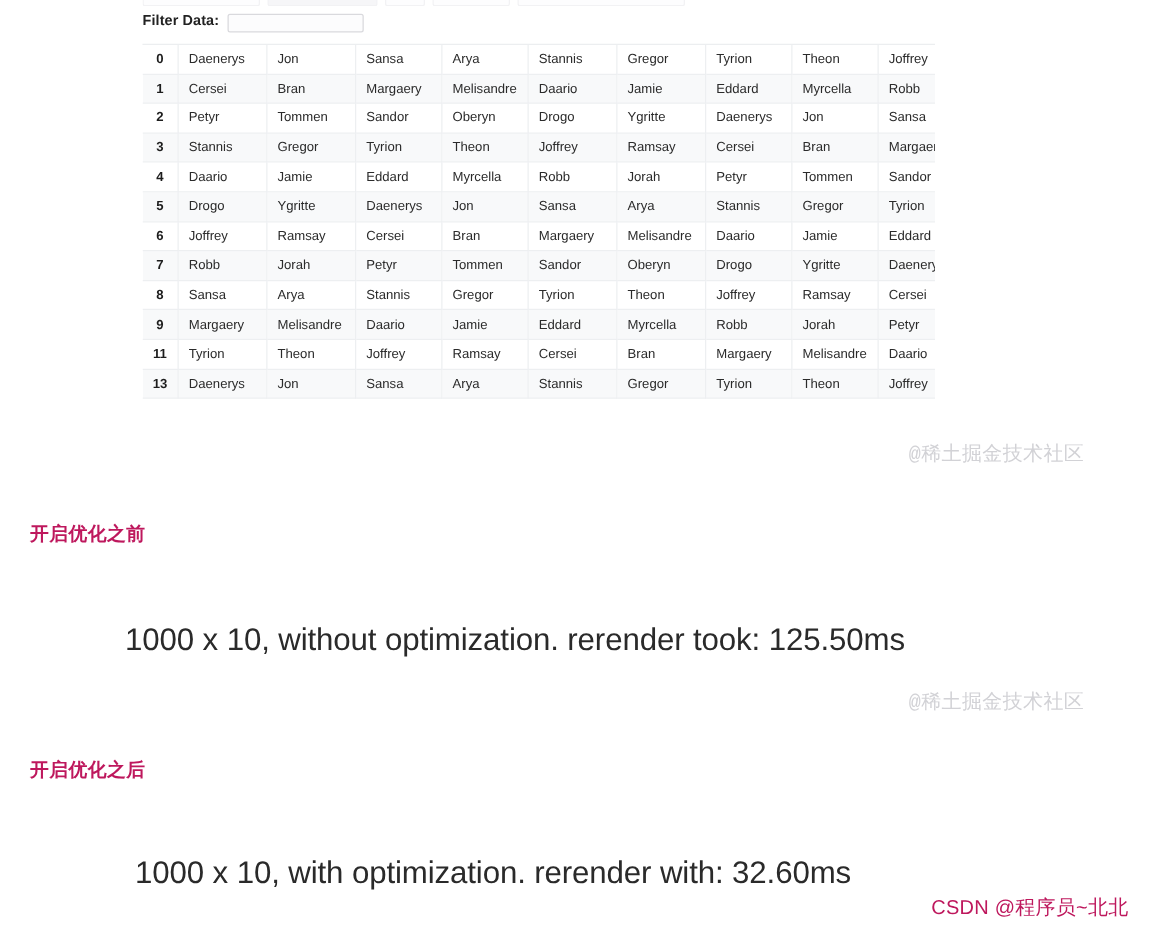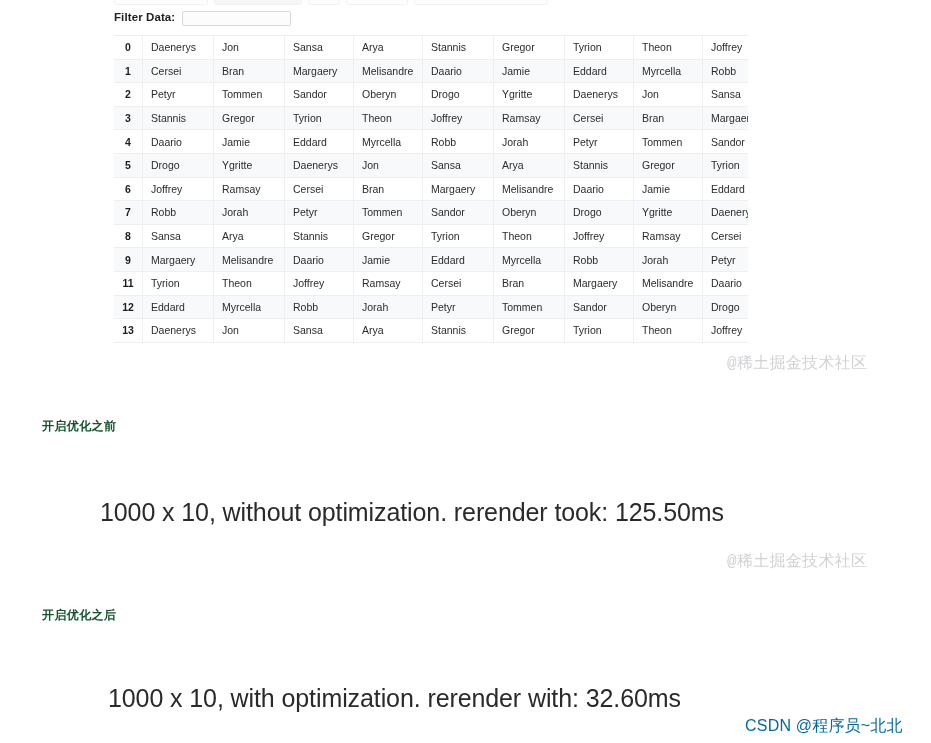--- a/index.html
+++ b/index.html
@@ -129,33 +129,33 @@
     letter-spacing: 0.3px;
   }
   .wm-juejin.w1 { left: 727px; top: 353px; }
   .wm-juejin.w2 { left: 727px; top: 551px; }
 
   .wm-csdn {
     position: absolute;
     left: 745px;
     top: 716px;
     font-size: 16px;
-    color: #0369a1;
+    color: #be185d;
     white-space: nowrap;
     font-family: "Liberation Sans", sans-serif;
     letter-spacing: 0.2px;
   }
 
   
   .section-heading {
     position: absolute;
-    left: 42px;
-    font-size: 12px;
+    left: 24px;
+    font-size: 15px;
     font-weight: bold;
-    color: #14532d;
+    color: #be185d;
     letter-spacing: 0.4px;
     white-space: nowrap;
   }
   .section-heading.h1 { top: 418px; }
   .section-heading.h2 { top: 607px; }
 
   
   .perf-line {
     position: absolute;
     font-size: 25px;
@@ -312,32 +312,20 @@
           <td class="c2">Theon</td>
           <td class="c3">Joffrey</td>
           <td class="c4">Ramsay</td>
           <td class="c5">Cersei</td>
           <td class="c6">Bran</td>
           <td class="c7">Margaery</td>
           <td class="c8">Melisandre</td>
           <td class="c9">Daario</td>
         </tr>
         <tr>
-          <td class="idx">12</td>
-          <td class="c1">Eddard</td>
-          <td class="c2">Myrcella</td>
-          <td class="c3">Robb</td>
-          <td class="c4">Jorah</td>
-          <td class="c5">Petyr</td>
-          <td class="c6">Tommen</td>
-          <td class="c7">Sandor</td>
-          <td class="c8">Oberyn</td>
-          <td class="c9">Drogo</td>
-        </tr>
-        <tr>
           <td class="idx">13</td>
           <td class="c1">Daenerys</td>
           <td class="c2">Jon</td>
           <td class="c3">Sansa</td>
           <td class="c4">Arya</td>
           <td class="c5">Stannis</td>
           <td class="c6">Gregor</td>
           <td class="c7">Tyrion</td>
           <td class="c8">Theon</td>
           <td class="c9">Joffrey</td>

